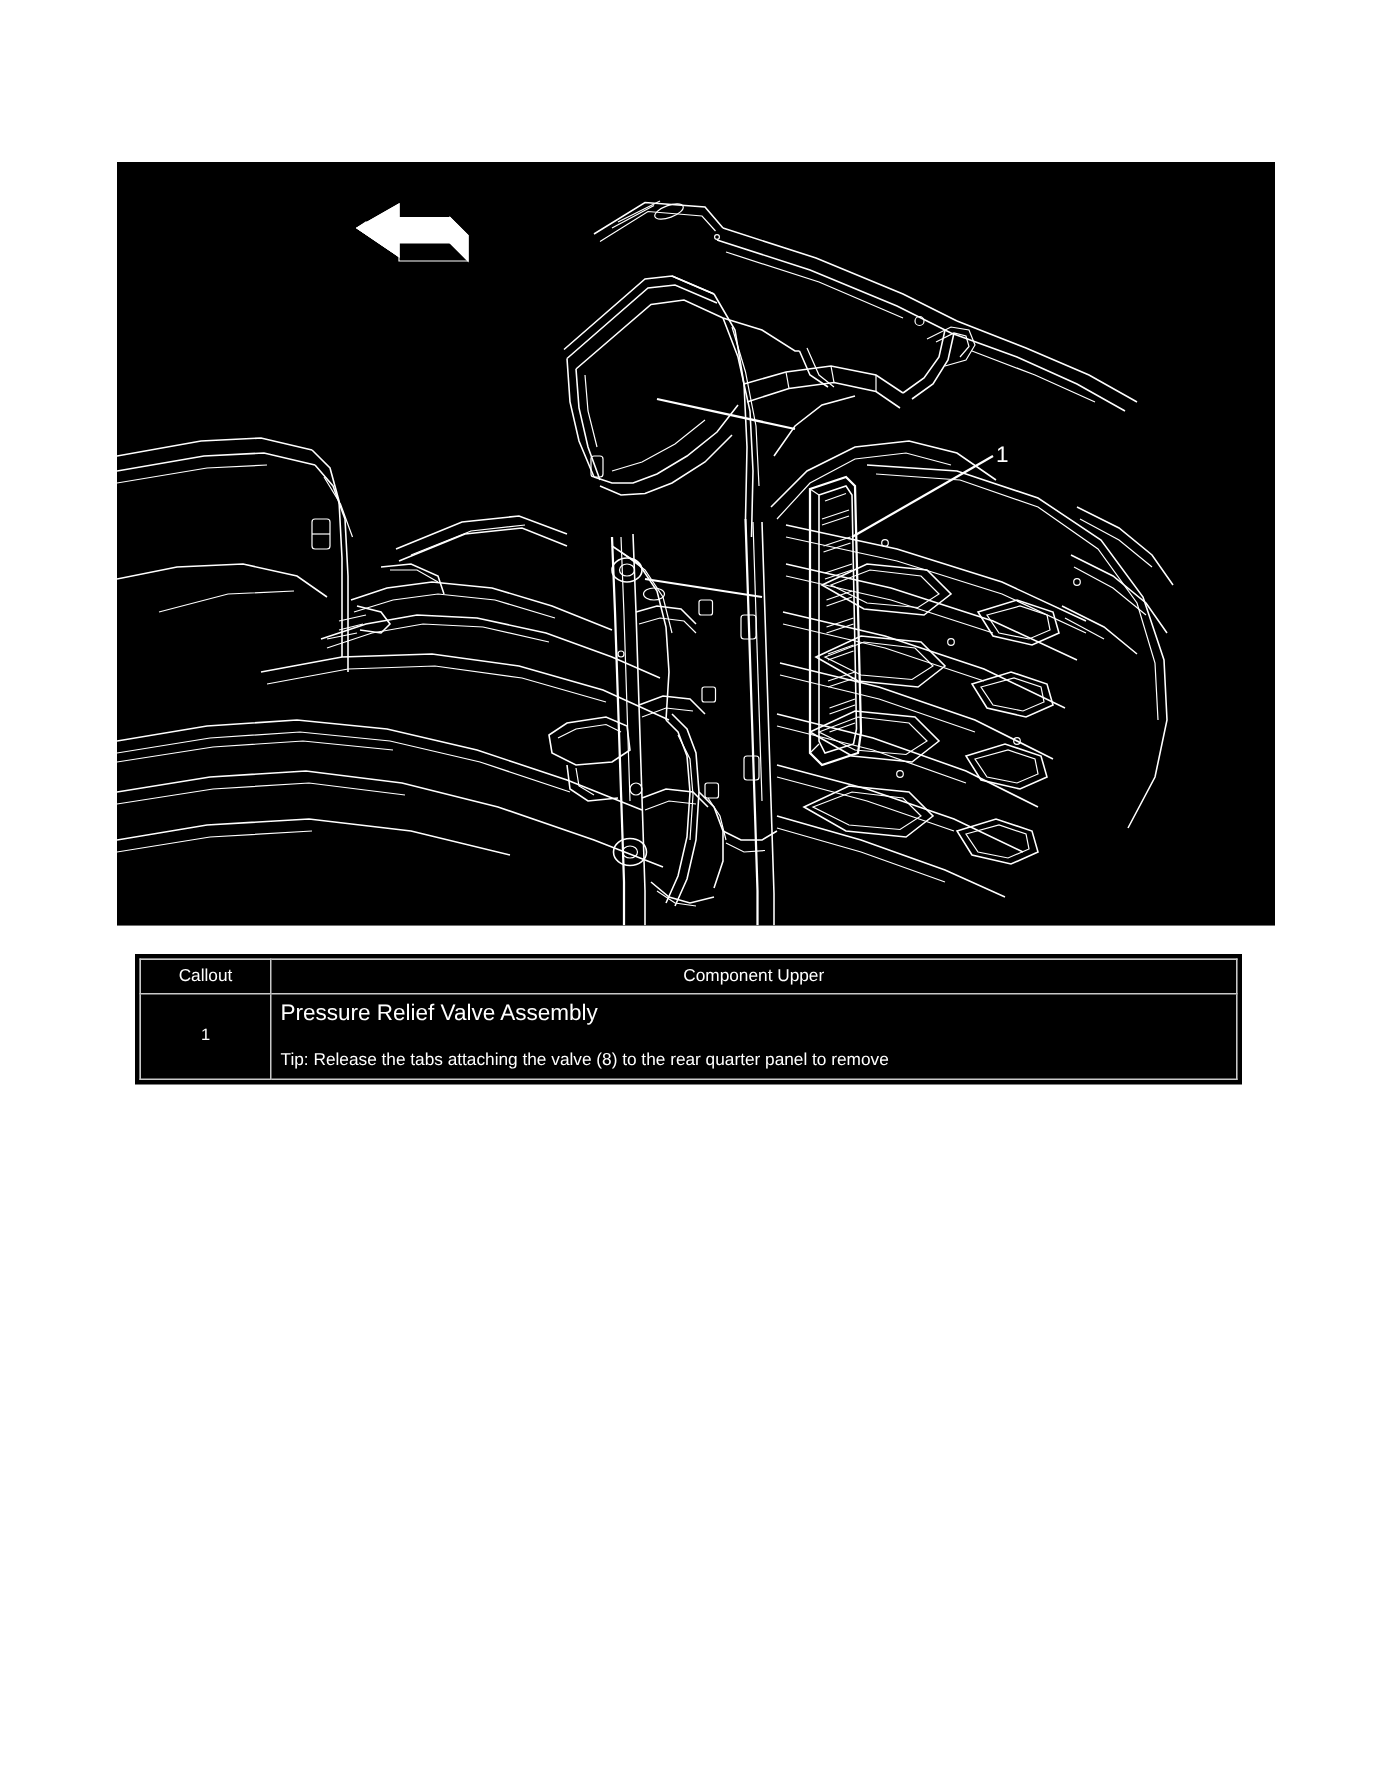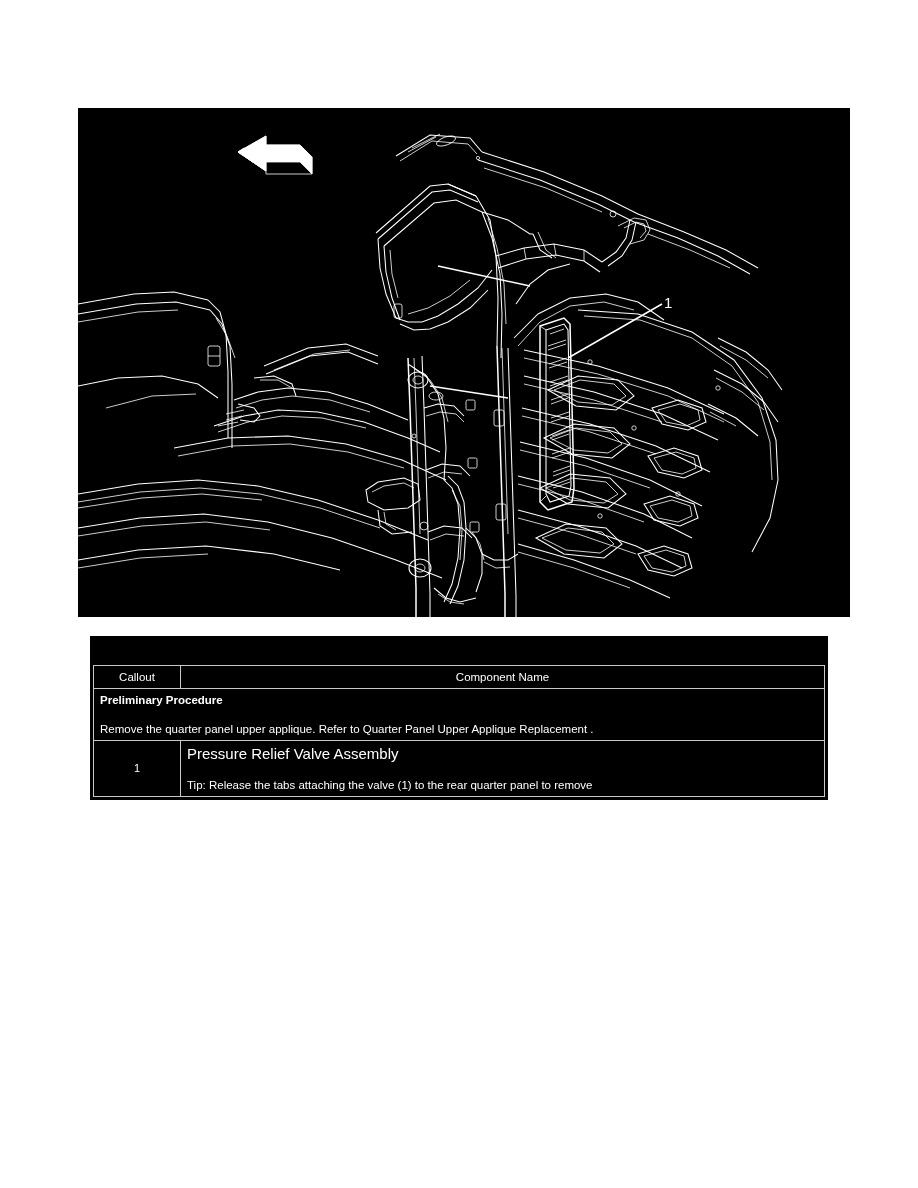--- a/index.html
+++ b/index.html
@@ -42,21 +42,20 @@
     background: #000000;
     box-sizing: border-box;
   }
   table.callout-table {
     border-collapse: collapse;
     width: 100%;
     background: #000000;
     color: #ffffff;
     font-size: 11.5px;
     line-height: 1.25;
-    margin-top: 26px;
   }
   table.callout-table td,
   table.callout-table th {
     border: 1px solid #c8c8c8;
     padding: 4px 6px;
     vertical-align: middle;
     font-weight: normal;
     background: #000000;
     color: #ffffff;
   }
@@ -342,32 +341,26 @@
       <line class="ln-bold" x1="352" y1="278" x2="430" y2="290"></line>
     </g>
   </svg>
 </div>
 
 <div id="callout-table-wrap">
   <table class="callout-table">
     <thead>
       <tr>
         <th class="col-callout">Callout</th>
-        <th class="col-component">Component Name</th>
+        <th class="col-component">Component Upper</th>
       </tr>
     </thead>
     <tbody>
       <tr>
-        <td class="prelim-cell" colspan="2">
-          <span class="prelim-title">Preliminary Procedure</span>
-          <span class="prelim-text">Remove the quarter panel upper applique. Refer to Quarter Panel Upper Applique Replacement .</span>
-        </td>
-      </tr>
-      <tr>
         <td class="callout-num">1</td>
         <td class="component-cell">
           <span class="comp-name">Pressure Relief Valve Assembly</span>
-          <span class="comp-tip"><span class="tip-label">Tip:</span> <span>Release the tabs attaching the valve (1) to the rear quarter panel to remove</span></span>
+          <span class="comp-tip"><span class="tip-label">Tip:</span> <span>Release the tabs attaching the valve (8) to the rear quarter panel to remove</span></span>
         </td>
       </tr>
     </tbody>
   </table>
 </div>
 
 </body></html>

